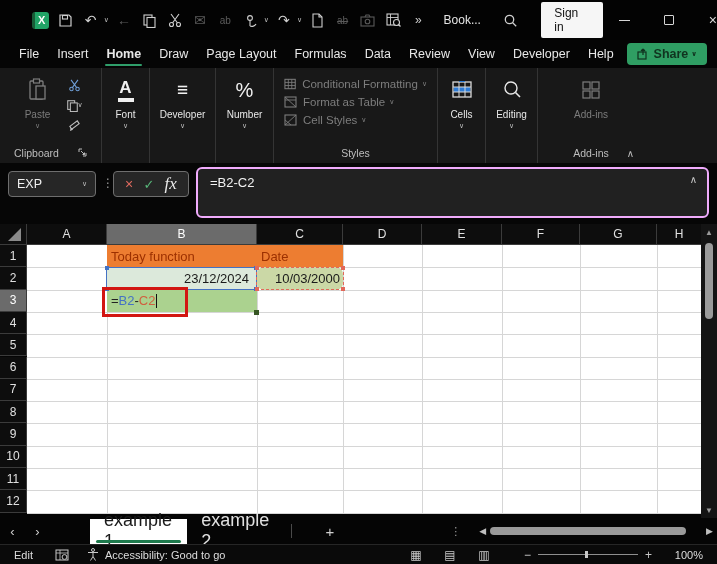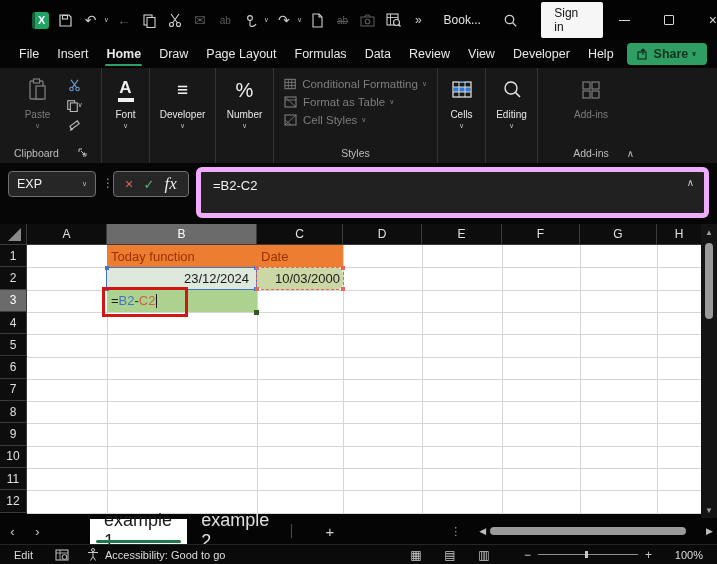--- a/index.html
+++ b/index.html
@@ -52,21 +52,21 @@
 
   
   .formularow { position:absolute; left:0; top:163px; width:717px; height:61px; background:#060606; }
   .namebox { position:absolute; left:8px; top:8px; width:88px; height:26px; background:#262626; border:1px solid #6e6e6e; border-radius:4px; display:flex; align-items:center; padding:0 8px; color:#f0f0f0; font-size:12.5px; }
   .namebox .chev { margin-left:auto; }
   .fr-dots { position:absolute; left:102px; top:13px; color:#9a9a9a; font-size:12px; }
   .fxbox { position:absolute; left:113px; top:8px; width:76px; height:26px; background:#262626; border:1px solid #6e6e6e; border-radius:4px; display:flex; align-items:center; justify-content:space-around; padding:0 6px; }
   .fx-x { color:#e06a5f; font-size:14px; }
   .fx-check { color:#58b87a; font-size:13px; }
   .fx-fx { color:#eaeaea; font-family:"Liberation Serif",serif; font-style:italic; font-size:17px; }
-  .fmlinput { position:absolute; left:196px; top:4px; width:513px; height:51px; background:#212121; border:5px solid #f0abfc; border-radius:6px; color:#f2f2f2; font-size:13px; padding:6px 12px; }
+  .fmlinput { position:absolute; left:196px; top:4px; width:513px; height:51px; background:#212121; border:2px solid #f0abfc; border-radius:6px; color:#f2f2f2; font-size:13px; padding:6px 12px; }
   .fml-collapse { position:absolute; right:10px; top:5px; color:#c9c9c9; font-size:10px; }
 
   
   .sheet { position:absolute; left:0; top:224px; width:717px; height:294px; background:#050505; }
   .corner { position:absolute; left:0; top:0; width:27px; height:21px; background:#0d0d0d; border-right:1px solid #3b3b3b; border-bottom:1px solid #3b3b3b; }
   .corner .tri { position:absolute; right:5px; bottom:3px; width:0; height:0; border-left:13px solid transparent; border-bottom:13px solid #8a8a8a; }
   .ch { position:absolute; top:0; height:21px; background:#0d0d0d; color:#e0e0e0; font-size:12px; display:flex; align-items:center; justify-content:center; border-right:1px solid #3b3b3b; border-bottom:1px solid #3b3b3b; }
   .ch.hl { background:#6b6b6b; color:#fff; }
   .rh { position:absolute; left:0; width:27px; height:22.3px; background:#0d0d0d; color:#e0e0e0; font-size:12px; display:flex; align-items:center; justify-content:center; border-right:1px solid #3b3b3b; border-bottom:1px solid #3b3b3b; }
   .rh.hl { background:#6b6b6b; color:#fff; }

